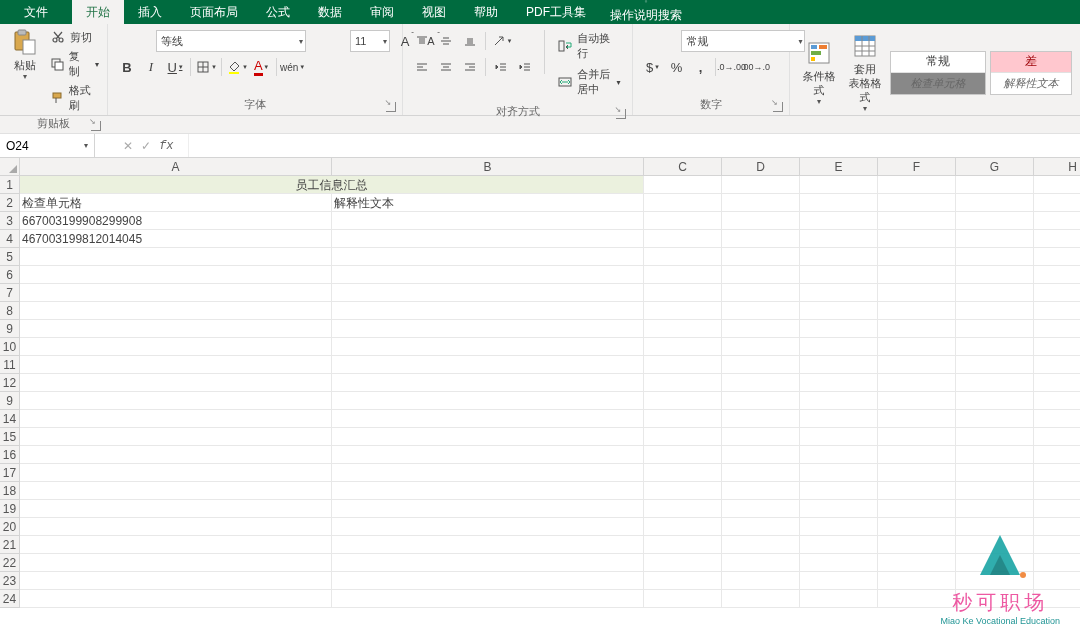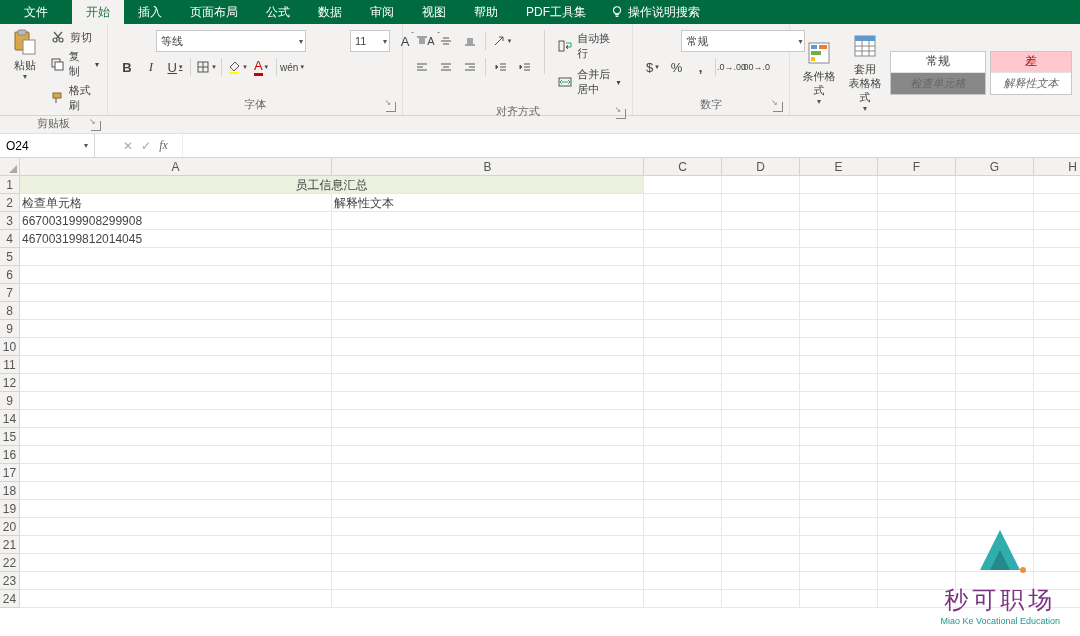--- a/index.html
+++ b/index.html
@@ -3,21 +3,21 @@
 <meta charset="utf-8">
 <style>
 * { box-sizing: border-box; margin: 0; padding: 0; font-family: "Microsoft YaHei", sans-serif; }
 body { background: #fff; font-size: 12px; color: #444; overflow: hidden; width: 1080px; height: 636px; }
 
 
 .tabstrip { display: flex; align-items: stretch; height: 24px; background: #006b3f; color: #fff; font-size: 12px; }
 .tabstrip .tab { padding: 0 14px; display: flex; align-items: center; cursor: pointer; }
 .tabstrip .tab.file { background: #006b3f; padding: 0 24px; }
 .tabstrip .tab.active { background: #f3f2f1; color: #217346; font-weight: 500; }
-.tabstrip .tell { display: flex; align-items: center; padding: 0 10px; gap: 4px; }
+.tabstrip .tell { display: flex; align-items: center; padding: 0 10px; gap: 4px; flex-direction: column; }
 .tabstrip .tell svg { width: 14px; height: 14px; }
 
 
 .ribbon { background: #f3f2f1; border-bottom: 1px solid #d4d4d4; height: 92px; display: flex; }
 .group { border-right: 1px solid #e1e1e1; display: flex; flex-direction: column; padding: 2px 4px 0 4px; position: relative; }
 .group-body { flex: 1; display: flex; align-items: flex-start; }
 .group-label { text-align: center; font-size: 11px; color: #666; padding: 2px 0 3px; position: relative; }
 .group-label .dlg { position: absolute; right: 2px; bottom: 3px; width: 10px; height: 10px; border: 1px solid #888; border-top: none; border-left: none; }
 .group-label .dlg::after { content: "↘"; font-size: 8px; position: absolute; left: -2px; top: -4px; color: #888; }
 
@@ -49,37 +49,37 @@
 .stylebox .bot { flex: 1; display: flex; align-items: center; justify-content: center; font-size: 11px; font-style: italic; color: #666; }
 
 
 .fxbar { display: flex; align-items: center; height: 24px; border-bottom: 1px solid #d4d4d4; background: #fff; }
 .namebox-wrap { display: flex; align-items: center; border-right: 1px solid #d4d4d4; height: 100%; }
 .namebox { width: 78px; padding: 0 6px; height: 100%; border: none; font-size: 12px; outline: none; }
 .namebox-dd { width: 16px; text-align: center; font-size: 8px; color: #555; cursor: pointer; }
 .fx-spacer { width: 20px; }
 .fx-btns { display: flex; align-items: center; gap: 8px; padding: 0 8px; color: #aaa; }
 .fx-btns .disabled { cursor: default; }
-.fx-label { font-style: italic; font-family: Liberation Serif, serif; color: #666; margin-right: 6px; }
+.fx-label { font-style: italic; font-family: Liberation Mono, monospace; color: #666; margin-right: 6px; }
 .fx-input { flex: 1; height: 100%; border: none; outline: none; padding: 0 4px; font-size: 12px; border-left: 1px solid #eee; }
 
 
 .grid-wrap { position: relative; flex: 1; overflow: hidden; }
 .grid { display: grid; grid-template-columns: 20px 312px 312px 78px 78px 78px 78px 78px 78px; font-size: 12px; }
 .corner { background: #f3f2f1; border-right: 1px solid #d4d4d4; border-bottom: 1px solid #d4d4d4; height: 18px; position: relative; }
 .corner::after { content: ""; position: absolute; right: 2px; bottom: 2px; width: 0; height: 0; border-left: 8px solid transparent; border-bottom: 8px solid #aaa; }
 .colhdr { background: #f3f2f1; border-right: 1px solid #d4d4d4; border-bottom: 1px solid #d4d4d4; text-align: center; height: 18px; line-height: 18px; color: #555; cursor: pointer; }
 .rowhdr { background: #f3f2f1; border-right: 1px solid #d4d4d4; border-bottom: 1px solid #d4d4d4; text-align: center; height: 18px; line-height: 18px; color: #555; cursor: pointer; }
 .cell { border-right: 1px solid #e8e8e8; border-bottom: 1px solid #e8e8e8; height: 18px; line-height: 18px; padding: 0 2px; overflow: hidden; white-space: nowrap; }
 .merged-title { grid-column: 2 / span 2; background: #ebf1de; text-align: center; font-weight: 400; }
 
 
 .watermark { position: absolute; right: 20px; bottom: 10px; text-align: center; opacity: 0.9; }
 .watermark .logo { width: 70px; height: 60px; margin: 0 auto 4px; }
-.watermark .t1 { color: #701a75; font-size: 24px; font-weight: 500; letter-spacing: 4px; }
+.watermark .t1 { color: #ec4899; font-size: 20px; font-weight: 500; letter-spacing: 4px; }
 .watermark .t2 { color: #0a8a8a; font-size: 9px; }
 
 </style>
 </head>
 <body>
 
 <div class="tabstrip">
   <div class="tab file">文件</div>
   <div class="tab active">开始</div>
   <div class="tab">插入</div>

